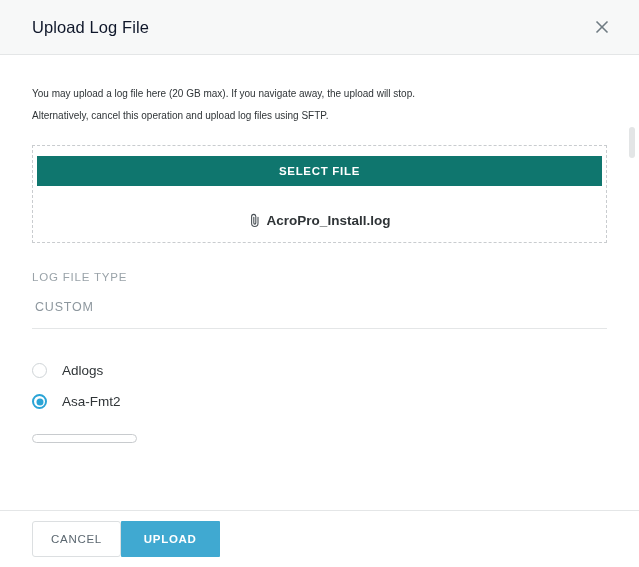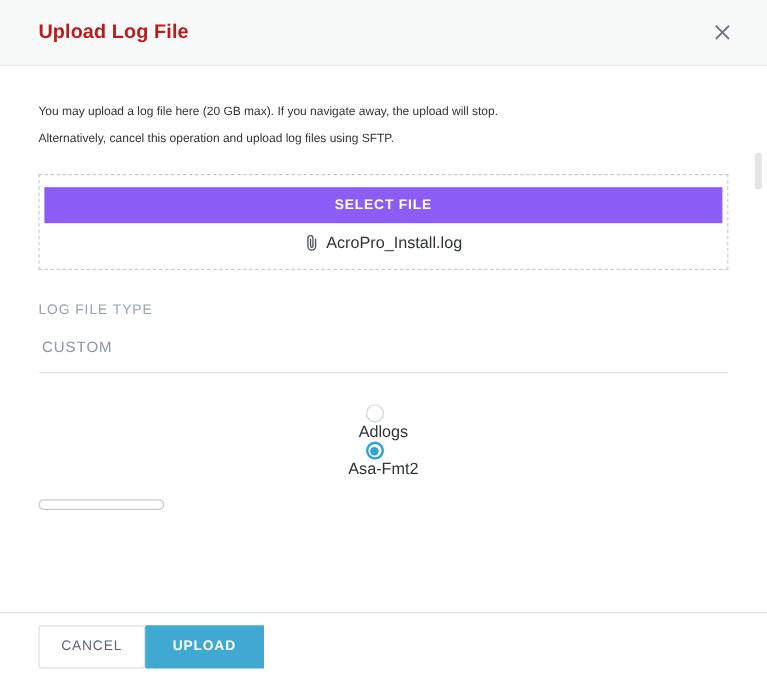--- a/index.html
+++ b/index.html
@@ -31,22 +31,22 @@
     min-height: 55px;
     background: #f7f8f8;
     border-bottom: 1px solid #e4e6e7;
     display: flex;
     align-items: center;
     padding: 0 22px 0 32px;
     box-sizing: border-box;
   }
   .dialog-title {
     font-size: 16.5px;
-    color: #b91c1c;
-    font-weight: 700;
+    color: #0f172a;
+    font-weight: 400;
     letter-spacing: 0.1px;
     flex: 1;
   }
   .close-btn {
     width: 30px;
     height: 30px;
     display: flex;
     align-items: center;
     justify-content: center;
     cursor: pointer;
@@ -80,41 +80,42 @@
     background: #ffffff;
   }
   .dropzone-max {
     font-size: 13.5px;
     color: #2f3437;
     padding: 1px 0 7px 0;
   }
   .select-file-btn {
     display: block;
     margin: 0 4px;
-    background: #8b5cf6;
+    background: #0f766e;
     color: #ffffff;
     font-size: 11.5px;
     font-weight: bold;
     letter-spacing: 0.7px;
     text-align: center;
     padding: 9px 0;
     border: none;
     cursor: pointer;
     font-family: "Liberation Sans", sans-serif;
     width: calc(100% - 8px);
     box-sizing: border-box;
   }
   .file-row {
-    margin-top: 9px;
+    margin-top: 27px;
     font-size: 13.5px;
     color: #2f3437;
     display: flex;
     align-items: center;
     justify-content: center;
     gap: 5px;
+    font-weight: bold;
   }
   .clip-icon { display: flex; align-items: center; }
 
   
   .section-label {
     margin-top: 28px;
     font-size: 11.5px;
     letter-spacing: 0.8px;
     color: #9aa3a9;
     text-transform: uppercase;
@@ -142,21 +143,20 @@
     border-bottom-color: #45b4db;
   }
 
   
   .radio-list { margin-top: 26px; }
   .radio-row {
     display: flex;
     align-items: center;
     height: 31px;
     cursor: pointer;
-    flex-direction: column;
   }
   .radio-mark {
     width: 15px;
     height: 15px;
     border-radius: 50%;
     border: 1px solid #cfd4d7;
     background: #ffffff;
     box-sizing: border-box;
     margin-right: 15px;
     flex: none;

